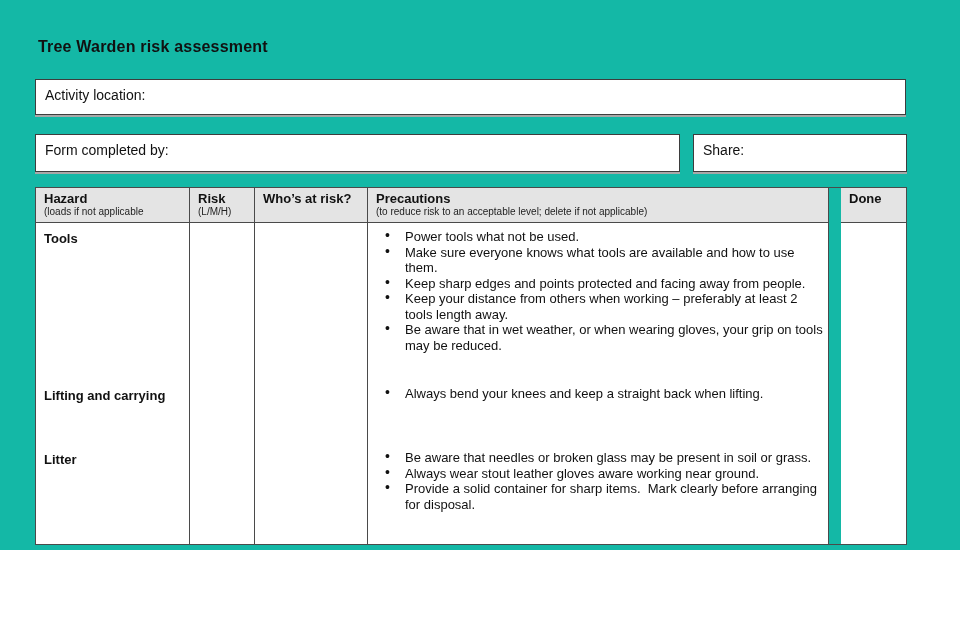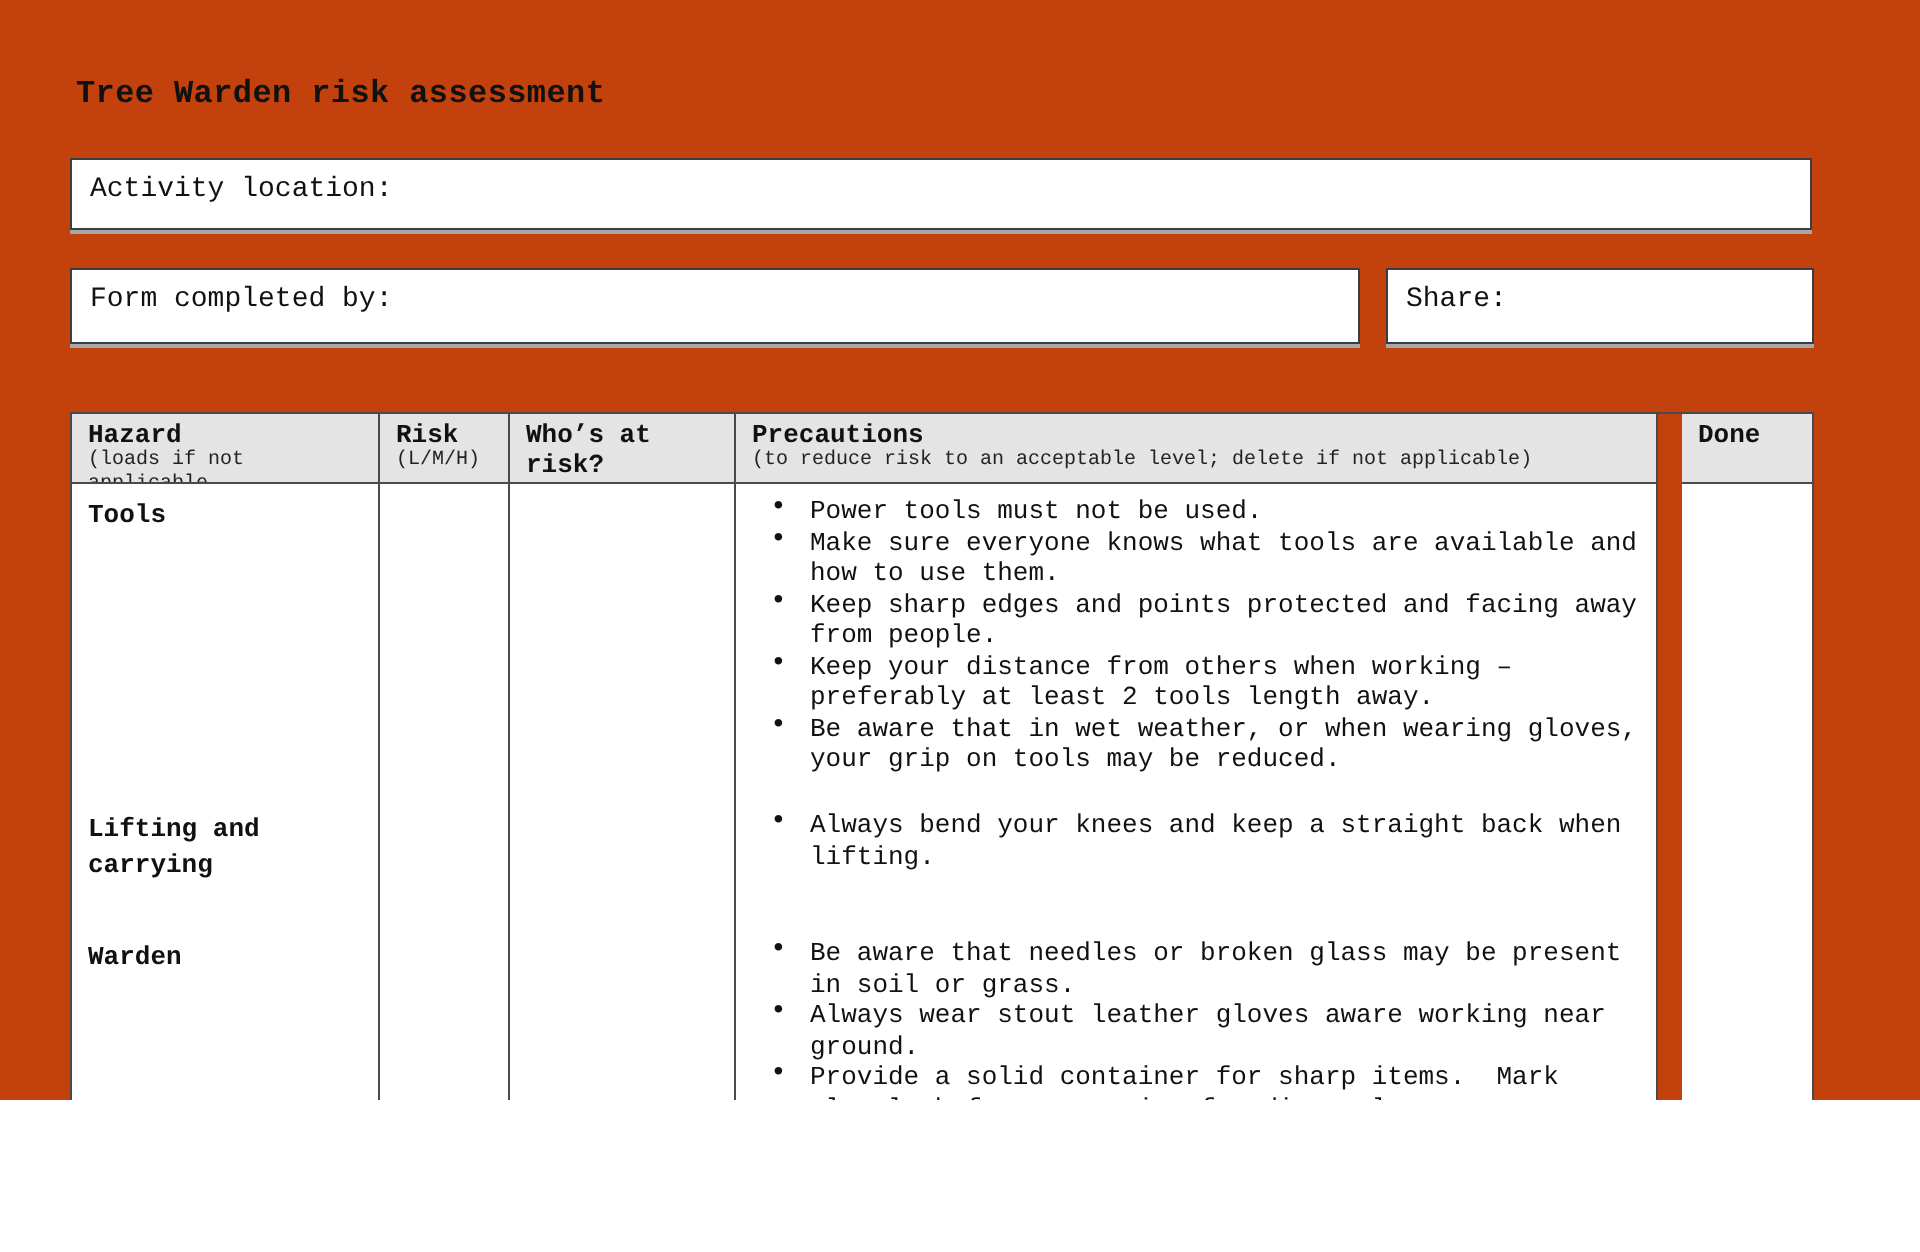--- a/index.html
+++ b/index.html
@@ -1,22 +1,22 @@
 <!DOCTYPE html>
 <html><head>
 <meta charset="utf-8">
 <style>
   * { margin: 0; padding: 0; box-sizing: border-box; }
   html, body { background: #ffffff; }
   .page {
     position: relative;
     width: 960px;
     height: 550px;
-    background: #c2410c;
-    font-family: Liberation Mono, monospace;
+    background: #14b8a6;
+    font-family: Liberation Sans, sans-serif;
     color: #111111;
     overflow: hidden;
   }
   .doc-title {
     position: absolute;
     left: 38px;
     top: 38px;
     font-size: 16px;
     font-weight: bold;
     letter-spacing: 0.2px;
@@ -32,21 +32,21 @@
     padding: 7px 0 0 9px;
     font-size: 14px;
   }
   .activity-box  { left: 35px;  top: 79px;  width: 871px; height: 36px; }
   .completed-box { left: 35px;  top: 134px; width: 645px; height: 38px; }
   .date-box      { left: 693px; top: 134px; width: 214px; height: 38px; }
 
   .risk-table {
     position: absolute;
     left: 35px;
-    top: 206px;
+    top: 187px;
     width: 872px;
     border: 1px solid #4a4a4a;
     display: grid;
     grid-template-columns: 154px 65px 113px 461px 77px;
     grid-template-rows: 35px 156px 65px 100px;
   }
   .th, .td {
     border-right: 1px solid #4a4a4a;
     overflow: hidden;
   }
@@ -119,21 +119,21 @@
       <div class="th-title">Done</div>
     </div>
 
     <div class="td pt-s1">
       <span class="hazard-label">Tools</span>
     </div>
     <div class="td pt-s1"></div>
     <div class="td pt-s1"></div>
     <div class="td pt-s1">
       <ul class="prec-list">
-          <li>Power tools must not be used.</li>
+          <li>Power tools what not be used.</li>
           <li>Make sure everyone knows what tools are available and how to use them.</li>
           <li>Keep sharp edges and points protected and facing away from people.</li>
           <li>Keep your distance from others when working – preferably at least 2 tools length away.</li>
           <li>Be aware that in wet weather, or when wearing gloves, your grip on tools may be reduced.</li>
         </ul>
     </div>
     <div class="td pt-s1 last-col"></div>
 
     <div class="td pt-s2">
       <span class="hazard-label">Lifting and carrying</span>
@@ -141,21 +141,21 @@
     <div class="td pt-s2"></div>
     <div class="td pt-s2"></div>
     <div class="td pt-s2">
       <ul class="prec-list">
           <li>Always bend your knees and keep a straight back when lifting.</li>
         </ul>
     </div>
     <div class="td pt-s2 last-col"></div>
 
     <div class="td pt-s3">
-      <span class="hazard-label">Warden</span>
+      <span class="hazard-label">Litter</span>
     </div>
     <div class="td pt-s3"></div>
     <div class="td pt-s3"></div>
     <div class="td pt-s3">
       <ul class="prec-list">
           <li>Be aware that needles or broken glass may be present in soil or grass.</li>
           <li>Always wear stout leather gloves aware working near ground.</li>
           <li>Provide a solid container for sharp items.  Mark clearly before arranging for disposal.</li>
         </ul>
     </div>

